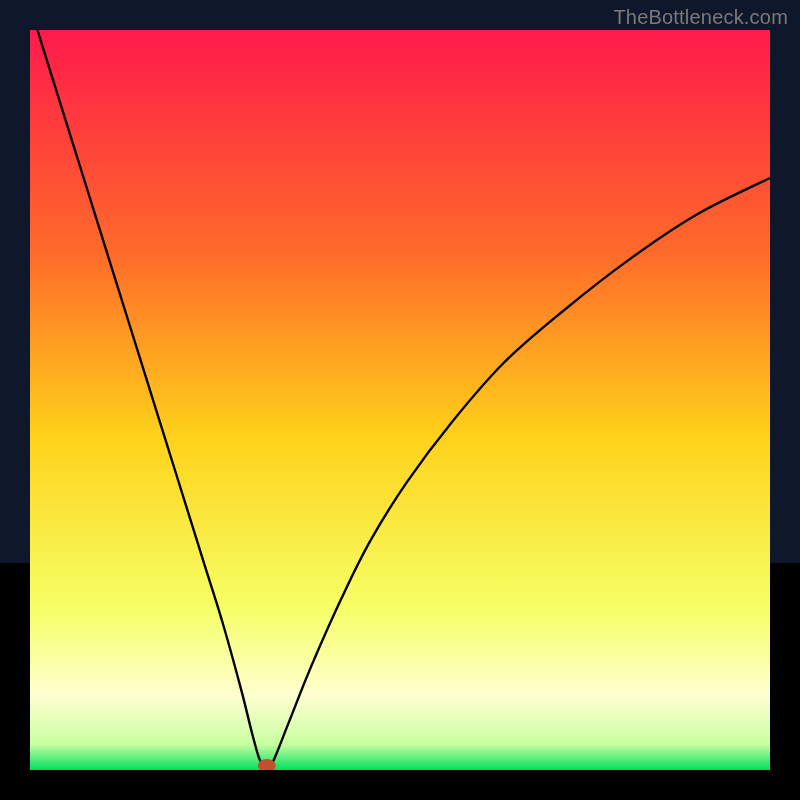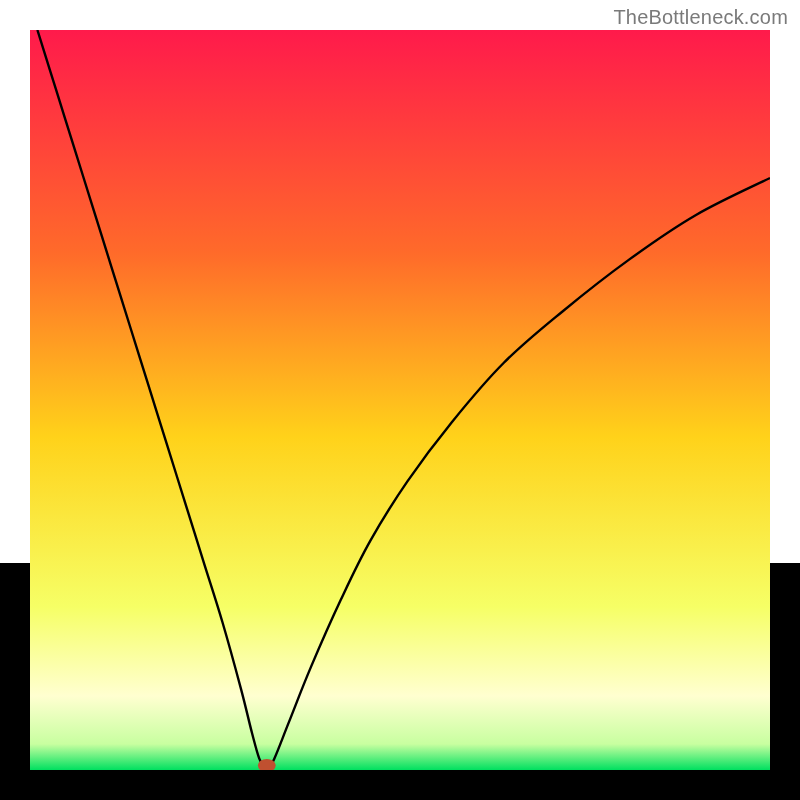--- a/index.html
+++ b/index.html
@@ -1,20 +1,20 @@
 <!DOCTYPE html>
 <html><head>
 <meta charset="utf-8">
 <style>
   * { margin: 0; padding: 0; box-sizing: border-box; }
   html, body { width: 800px; height: 800px; overflow: hidden; background: #000; }
   .frame {
     width: 800px;
     height: 563px;
-    background: #ffffff;
+    background: #0f172a;
     position: relative;
   }
   .plot {
     position: absolute;
     left: 30px;
     top: 30px;
     width: 740px;
     height: 740px;
   }
   .watermark {

